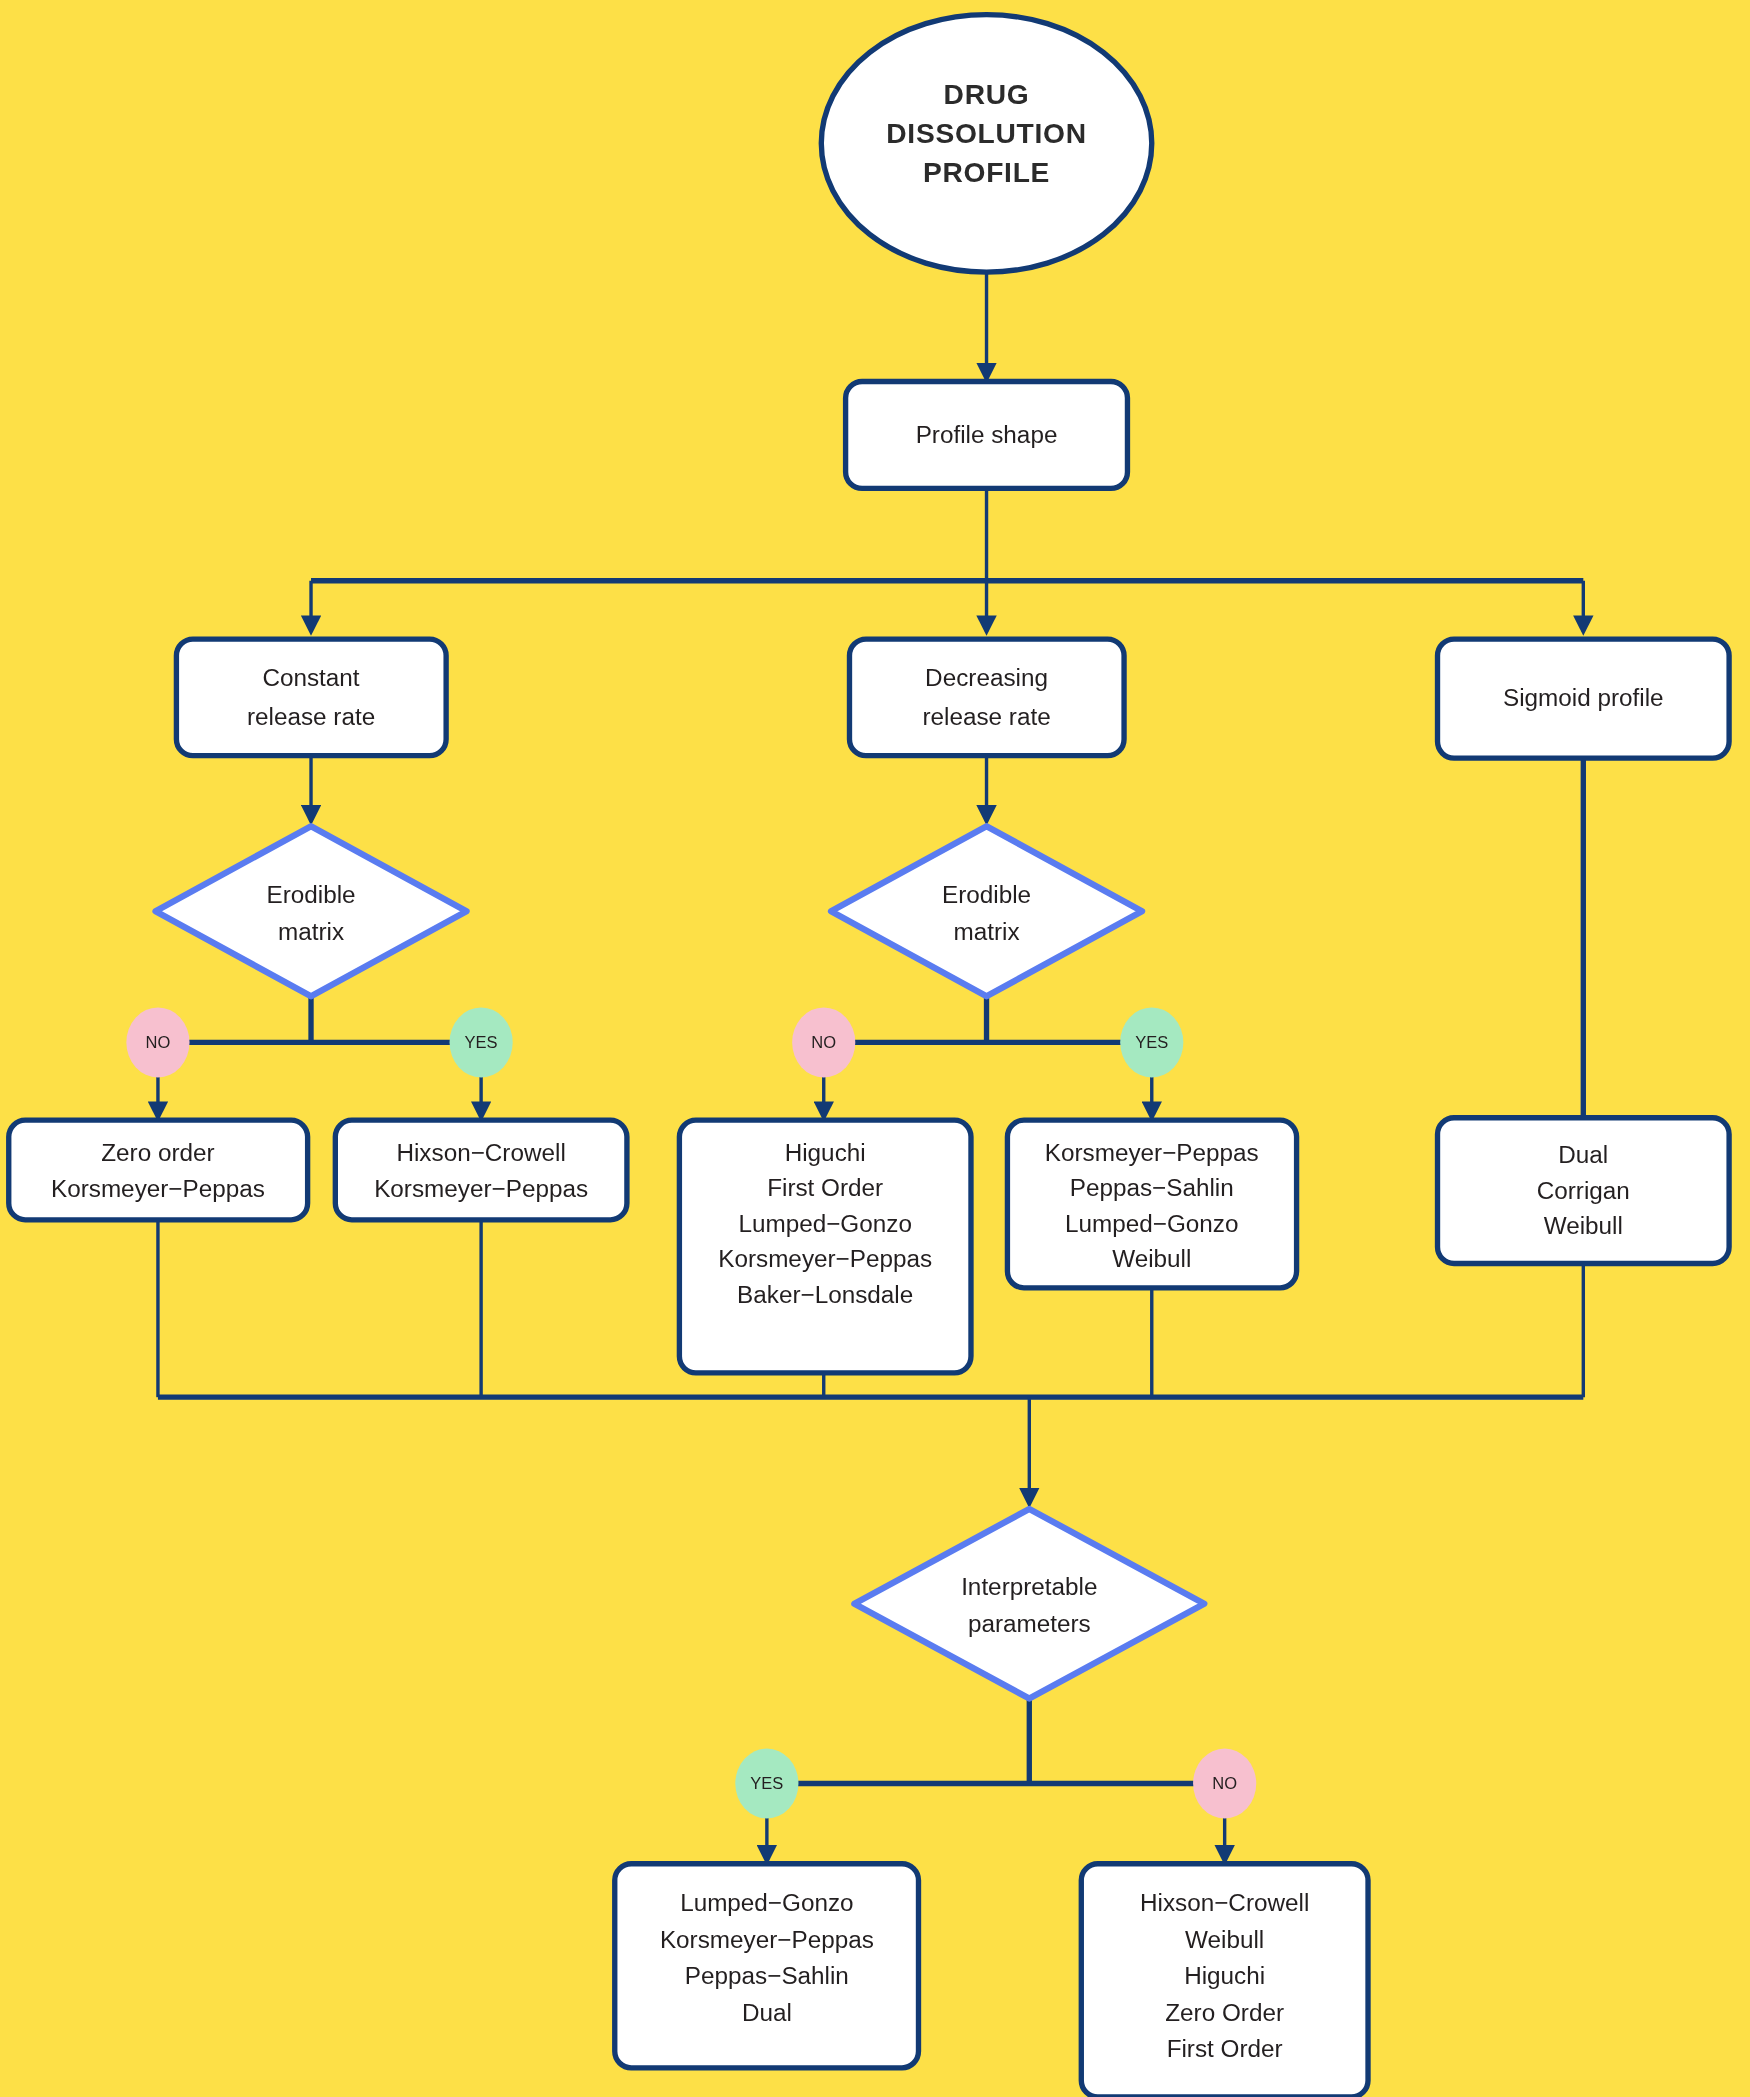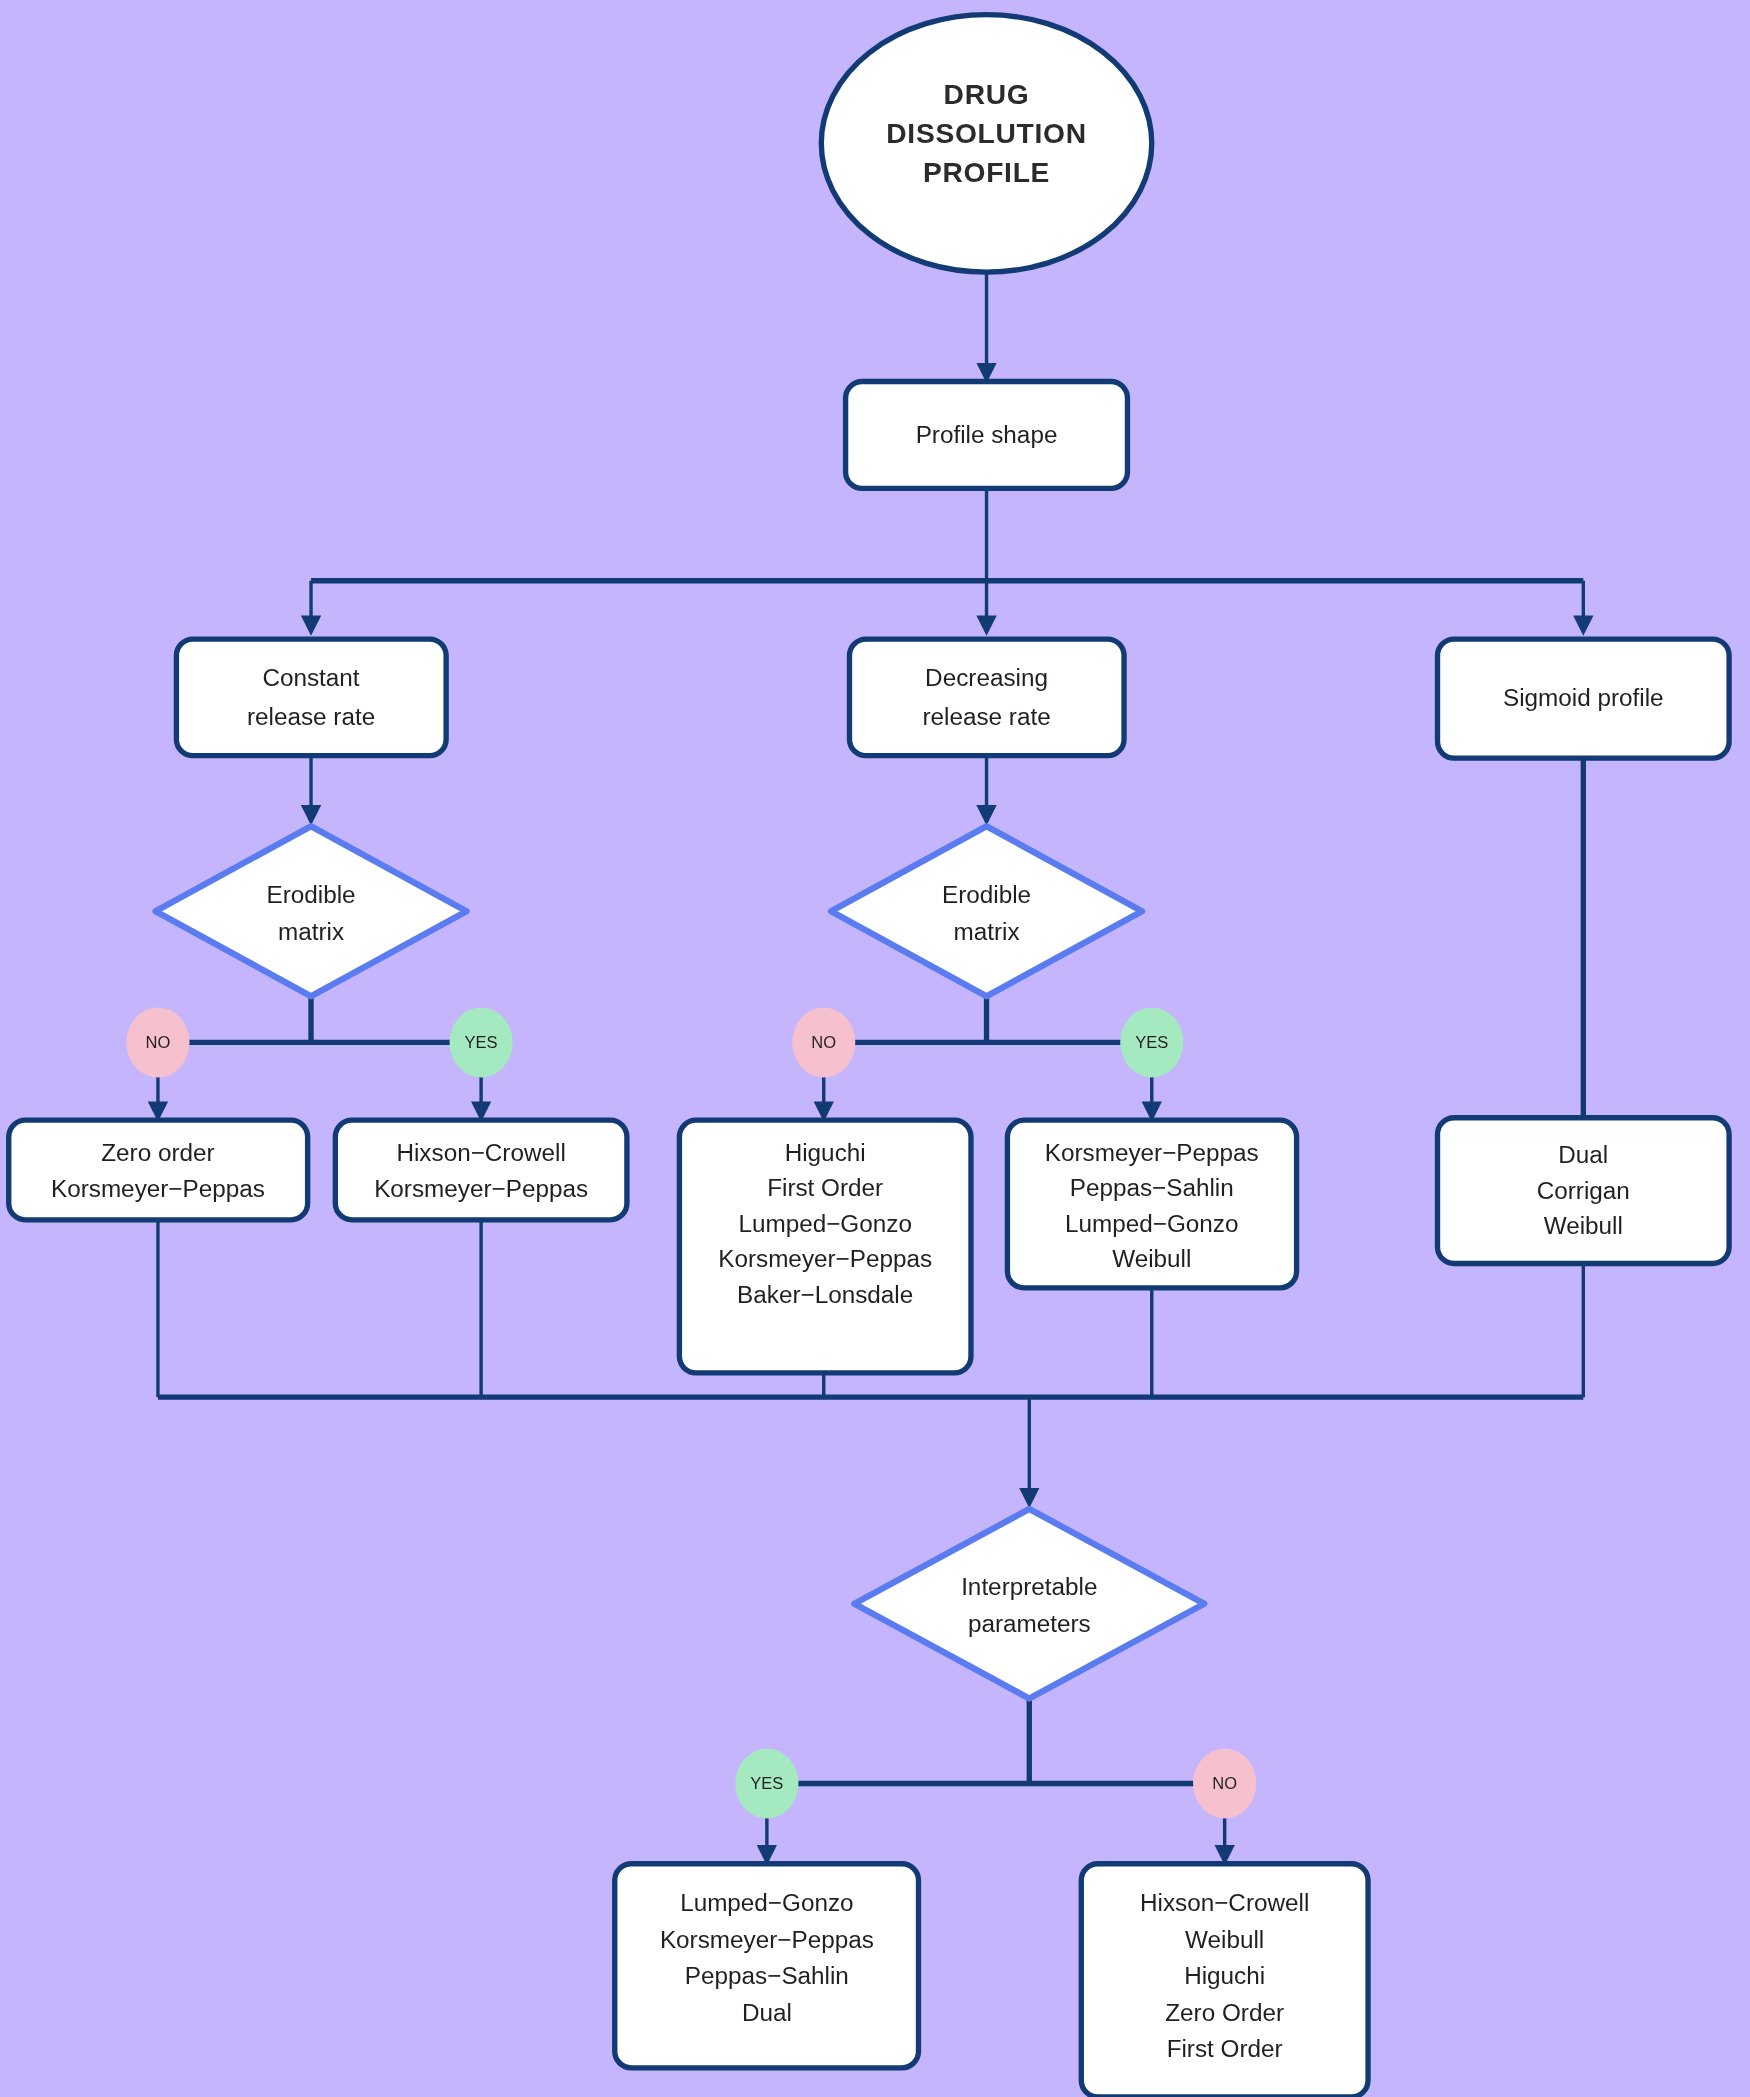--- a/index.html
+++ b/index.html
@@ -10,21 +10,21 @@
   body {
     width: 1750px;
     height: 2097px;
     font-family: "Liberation Sans", sans-serif;
     overflow: hidden;
   }
   #flowchart-root {
     position: relative;
     width: 1750px;
     height: 2097px;
-    background: #c4b5fd;
+    background: #fde047;
   }
   svg#flow-svg {
     position: absolute;
     left: 0;
     top: 0;
     width: 1750px;
     height: 2097px;
     display: block;
   }
   .node-label {

